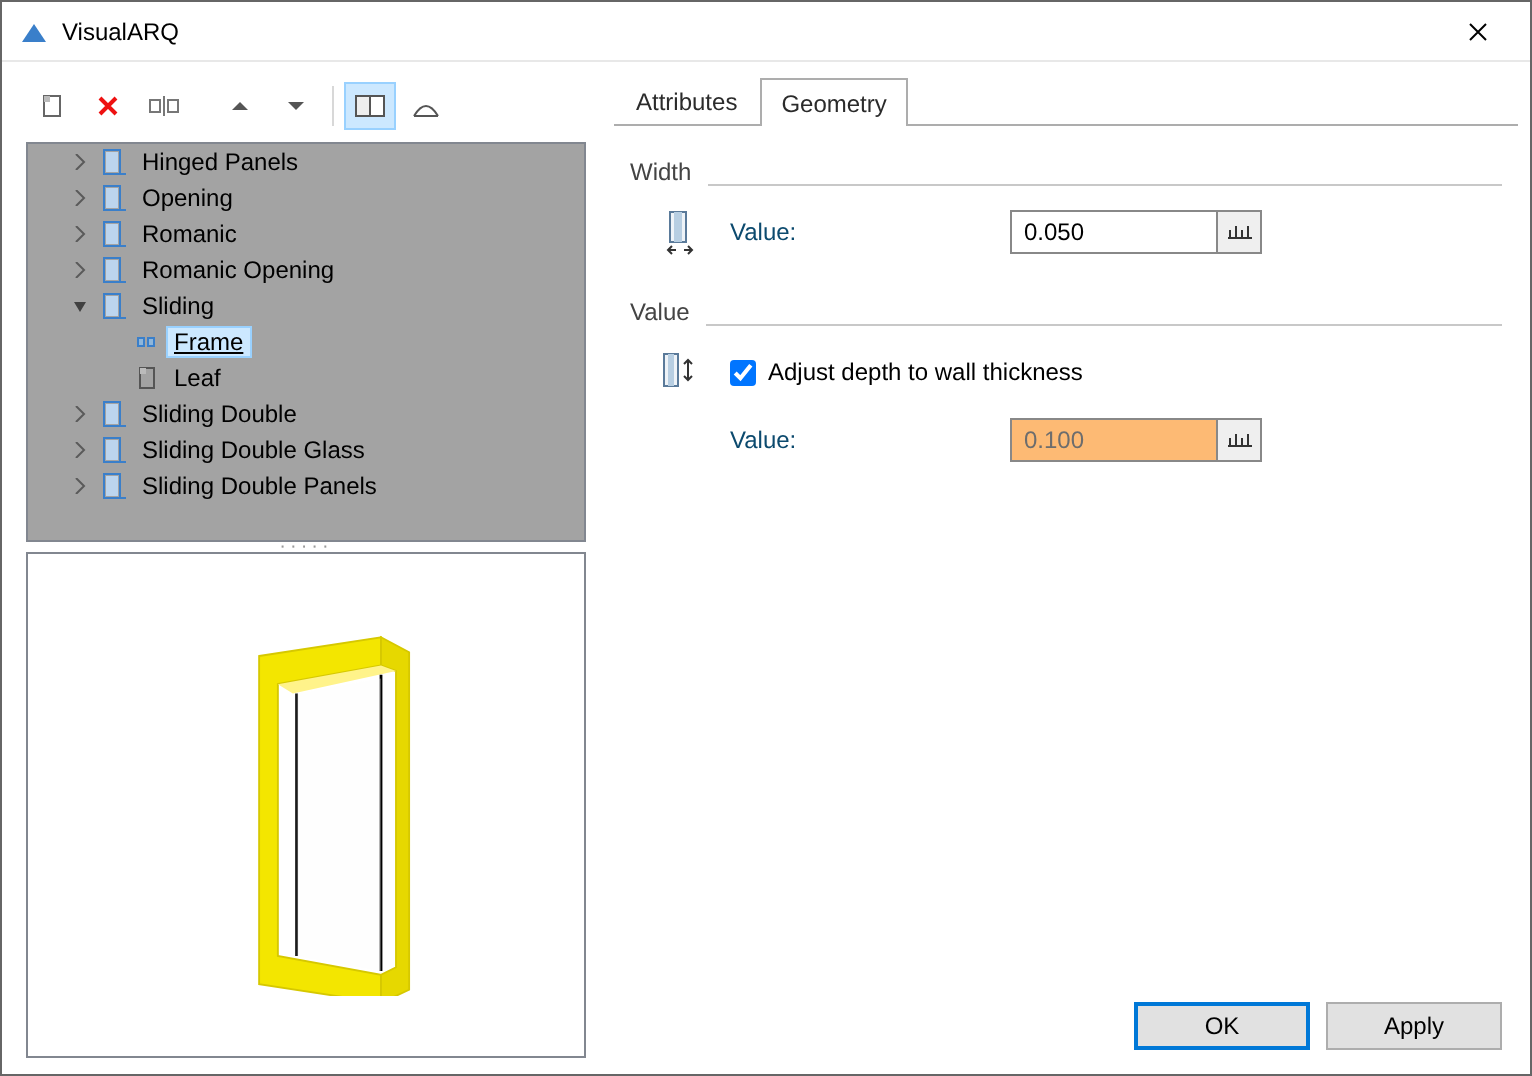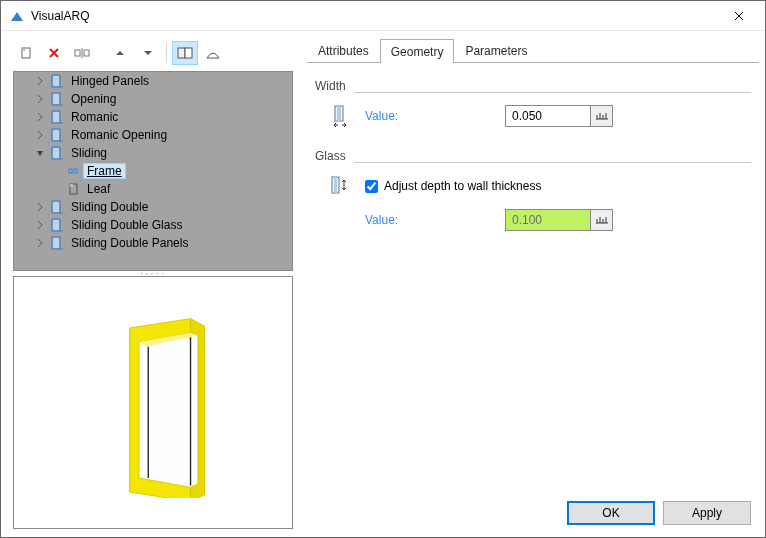--- a/index.html
+++ b/index.html
@@ -43,25 +43,25 @@
     .tab { height: 23px; padding: 0 10px; border: 1px solid transparent; border-bottom: none; display: flex; align-items: center; cursor: pointer; position: relative; color: #2b2b2b; }
     .tab.active { border-color: #adadad; background: #fff; height: 24px; margin-bottom: -1px; }
 
     .panel { padding: 12px 8px 0 8px; }
     .group-heading { display: flex; align-items: flex-end; color: #444; margin: 4px 0 10px 0; }
     .group-heading .label { margin-right: 8px; }
     .group-heading .line { flex: 1; height: 1px; background: #c8c8c8; }
 
     .row { display: grid; grid-template-columns: 50px 140px 1fr; align-items: center; height: 26px; margin-bottom: 8px; }
     .row .icon-slot { display: flex; align-items: center; justify-content: center; }
-    .row .lab { color: #3b82f6; }
+    .row .lab { color: #0c4a6e; }
     .row .ctrl { display: flex; align-items: center; gap: 0; }
     .row .chk { display: flex; align-items: center; gap: 6px; grid-column: 2 / span 2; }
-    input.num { width: 86px; height: 22px; border: 1px solid #888; padding: 0 4px 0 6px; font-size: 12px; }
-    input.num:disabled { background: #bef264; color: #6d6d6d; }
+    input.num { width: 104px; height: 22px; border: 1px solid #888; padding: 0 4px 0 6px; font-size: 12px; }
+    input.num:disabled { background: #fdba74; color: #6d6d6d; }
     .unit-btn { width: 22px; height: 22px; border: 1px solid #888; border-left: none; background: #efefef; display: inline-flex; align-items: center; justify-content: center; cursor: pointer; }
 
     
     .footer { grid-column: 2; grid-row: 2; display: flex; justify-content: flex-end; align-items: center; gap: 8px; padding: 10px 14px 12px 8px; }
     .btn { width: 88px; height: 24px; border: 1px solid #adadad; background: #e1e1e1; cursor: pointer; display: inline-flex; align-items: center; justify-content: center; }
     .btn.default { border-color: #0078d7; box-shadow: inset 0 0 0 1px #0078d7; margin-left: 16px; }
   </style>
 </head>
 <body>
 
@@ -315,21 +315,20 @@
           <polygon points="55,30 100,22 100,178 55,170" fill="#fcfcfc" fill-opacity="0.3"></polygon>
         </g>
       </svg>
     </div>
   </div>
 
   <div class="right-pane">
     <div class="tabbar" id="tabbar">
         <div class="tab">Attributes</div>
         <div class="tab active">Geometry</div>
-        <div class="tab">Parameters</div>
       </div>
 
     <div class="panel">
 
       <div class="group-heading">
         <span class="label">Width</span>
         <span class="line"></span>
       </div>
       <div class="row">
         <div class="icon-slot">
@@ -349,21 +348,21 @@
                 <line x1="1" y1="7" x2="1" y2="3" stroke="#333"></line>
                 <line x1="4" y1="7" x2="4" y2="1" stroke="#333"></line>
                 <line x1="7" y1="7" x2="7" y2="3" stroke="#333"></line>
                 <line x1="10" y1="7" x2="10" y2="1" stroke="#333"></line>
               </svg>
           </span>
         </div>
       </div>
 
       <div class="group-heading" style="margin-top:20px">
-        <span class="label">Glass</span>
+        <span class="label">Value</span>
         <span class="line"></span>
       </div>
       <div class="row">
         <div class="icon-slot">
           <svg width="24" height="24" viewBox="0 0 24 24">
             <rect x="4" y="3" width="7" height="16" fill="#eef3f8" stroke="#5a7a9a"></rect>
             <rect x="6" y="3" width="3" height="16" fill="#b7cee2"></rect>
             <path d="M16 6 L16 16 M14 8 L16 6 L18 8 M14 14 L16 16 L18 14" stroke="#333" fill="none" stroke-width="1"></path>
           </svg>
         </div>

